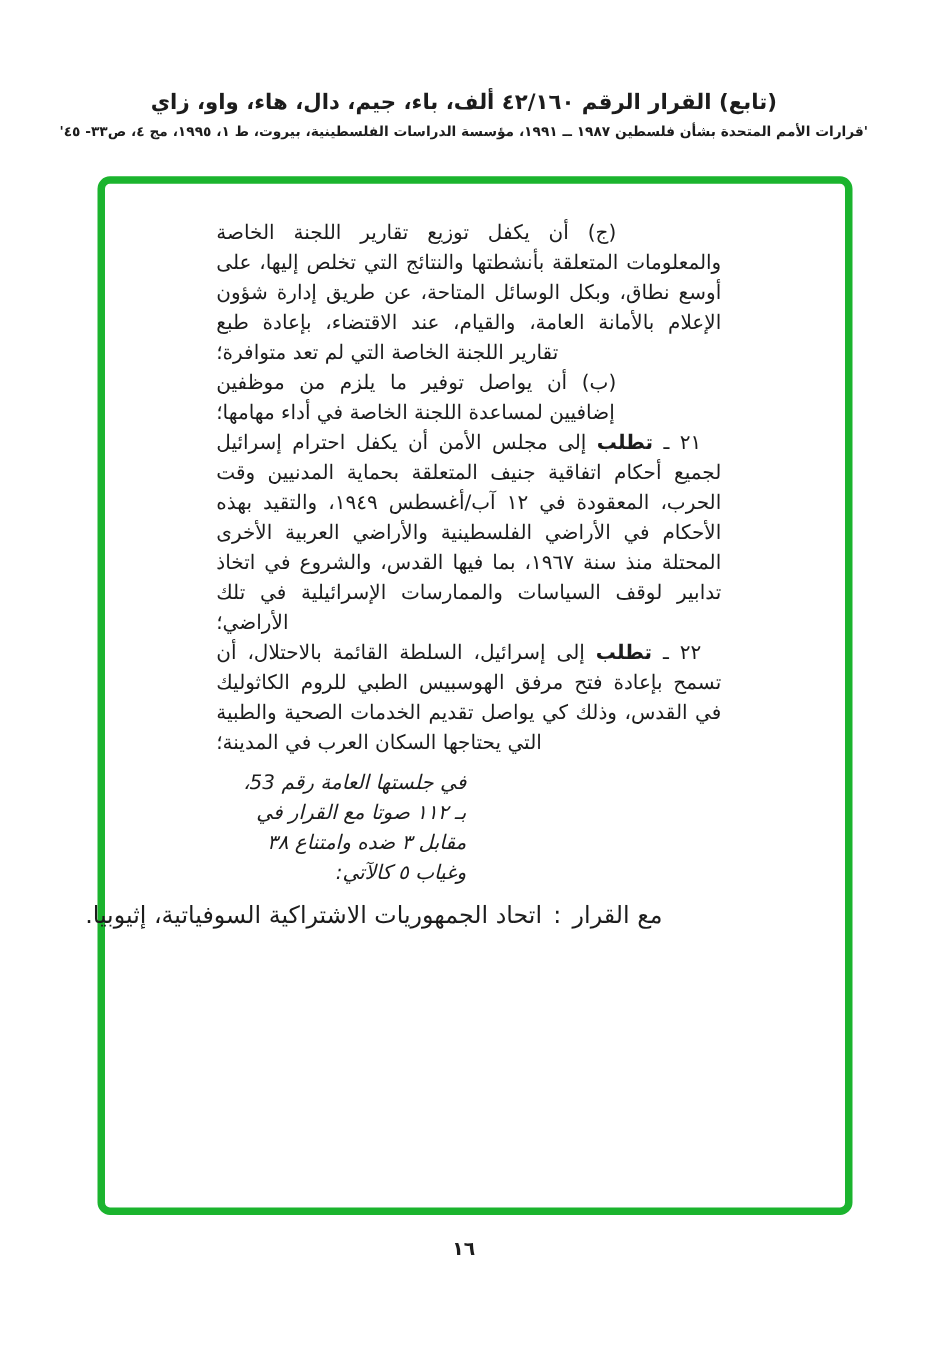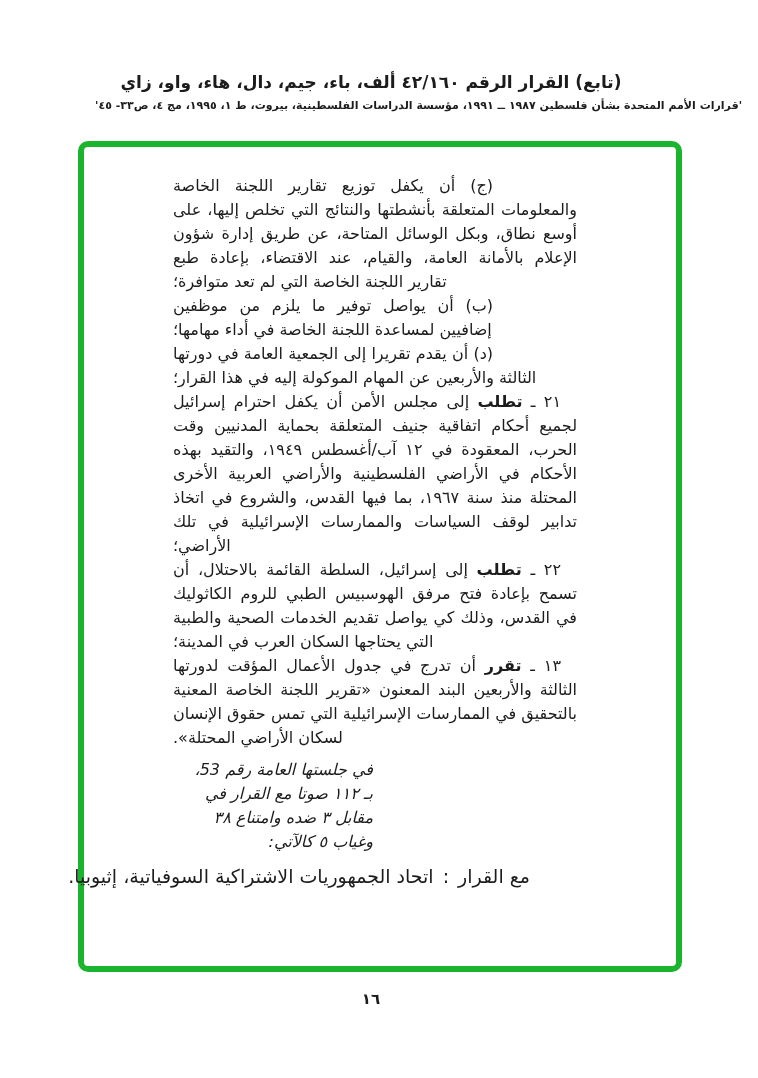--- a/index.html
+++ b/index.html
@@ -18,21 +18,20 @@
   }
   .header-line1 {
     font-size: 17px;
     font-weight: bold;
     letter-spacing: 0.2px;
   }
   .header-line2 {
     font-size: 11px;
     font-weight: bold;
     margin-top: 7px;
-    text-align: right;
   }
   .green-box {
     position: absolute;
     left: 78px; top: 141px;
     width: 592px; height: 819px;
     border: 6px solid #1bb42e;
     border-radius: 10px;
     background: transparent;
   }
   .content {
@@ -84,24 +83,22 @@
     <div class="header-line1">(تابع) القرار الرقم ٤٢/١٦٠ ألف، باء، جيم، دال، هاء، واو، زاي</div>
     <div class="header-line2">'قرارات الأمم المتحدة بشأن فلسطين ١٩٨٧ ــ ١٩٩١، مؤسسة الدراسات الفلسطينية، بيروت، ط ١، ١٩٩٥، مج ٤، ص٣٣- ٤٥'</div>
   </div>
 
   <div class="green-box"></div>
 
   <div class="content">
     <div id="paragraphs">
         <p class="para deep"><span>(ج) أن يكفل توزيع تقارير اللجنة الخاصة والمعلومات المتعلقة بأنشطتها والنتائج التي تخلص إليها، على أوسع نطاق، وبكل الوسائل المتاحة، عن طريق إدارة شؤون الإعلام بالأمانة العامة، والقيام، عند الاقتضاء، بإعادة طبع تقارير اللجنة الخاصة التي لم تعد متوافرة؛</span></p>
         <p class="para deep"><span>(ب) أن يواصل توفير ما يلزم من موظفين إضافيين لمساعدة اللجنة الخاصة في أداء مهامها؛</span></p>
-        <p class="para deep"><span>(د) أن يقدم تقريرا إلى الجمعية العامة في دورتها الثالثة والأربعين عن المهام الموكولة إليه في هذا القرار؛</span></p>
         <p class="para num"><span>٢١ ـ </span><span class="bold">تطلب</span><span> إلى مجلس الأمن أن يكفل احترام إسرائيل لجميع أحكام اتفاقية جنيف المتعلقة بحماية المدنيين وقت الحرب، المعقودة في ١٢ آب/أغسطس ١٩٤٩، والتقيد بهذه الأحكام في الأراضي الفلسطينية والأراضي العربية الأخرى المحتلة منذ سنة ١٩٦٧، بما فيها القدس، والشروع في اتخاذ تدابير لوقف السياسات والممارسات الإسرائيلية في تلك الأراضي؛</span></p>
         <p class="para num"><span>٢٢ ـ </span><span class="bold">تطلب</span><span> إلى إسرائيل، السلطة القائمة بالاحتلال، أن تسمح بإعادة فتح مرفق الهوسبيس الطبي للروم الكاثوليك في القدس، وذلك كي يواصل تقديم الخدمات الصحية والطبية التي يحتاجها السكان العرب في المدينة؛</span></p>
-        <p class="para num"><span>١٣ ـ </span><span class="bold">تقرر</span><span> أن تدرج في جدول الأعمال المؤقت لدورتها الثالثة والأربعين البند المعنون «تقرير اللجنة الخاصة المعنية بالتحقيق في الممارسات الإسرائيلية التي تمس حقوق الإنسان لسكان الأراضي المحتلة».</span></p>
       </div>
 
     <div class="adoption" id="adoption">
         <div class="adoption-line">في جلستها العامة رقم 53،</div>
         <div class="adoption-line">بـ ١١٢ صوتا مع القرار في</div>
         <div class="adoption-line">مقابل ٣ ضده وامتناع ٣٨</div>
         <div class="adoption-line">وغياب ٥ كالآتي:</div>
       </div>
 
     <div class="vote-line">

